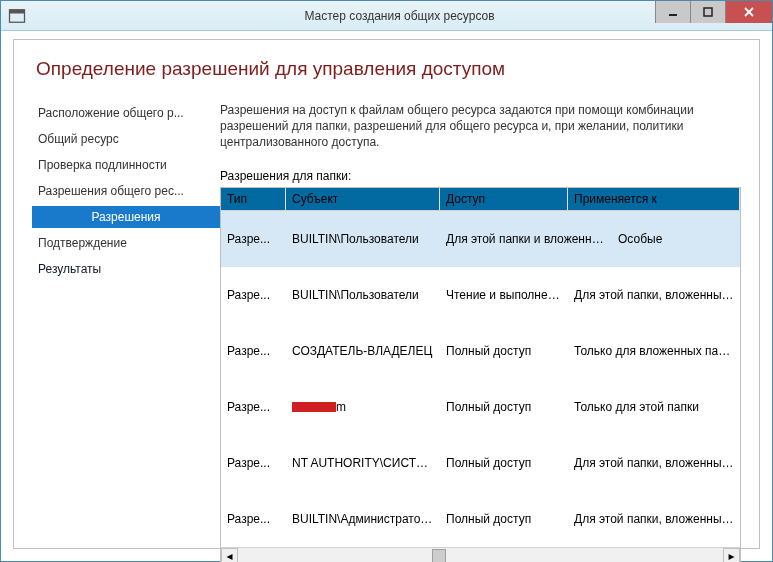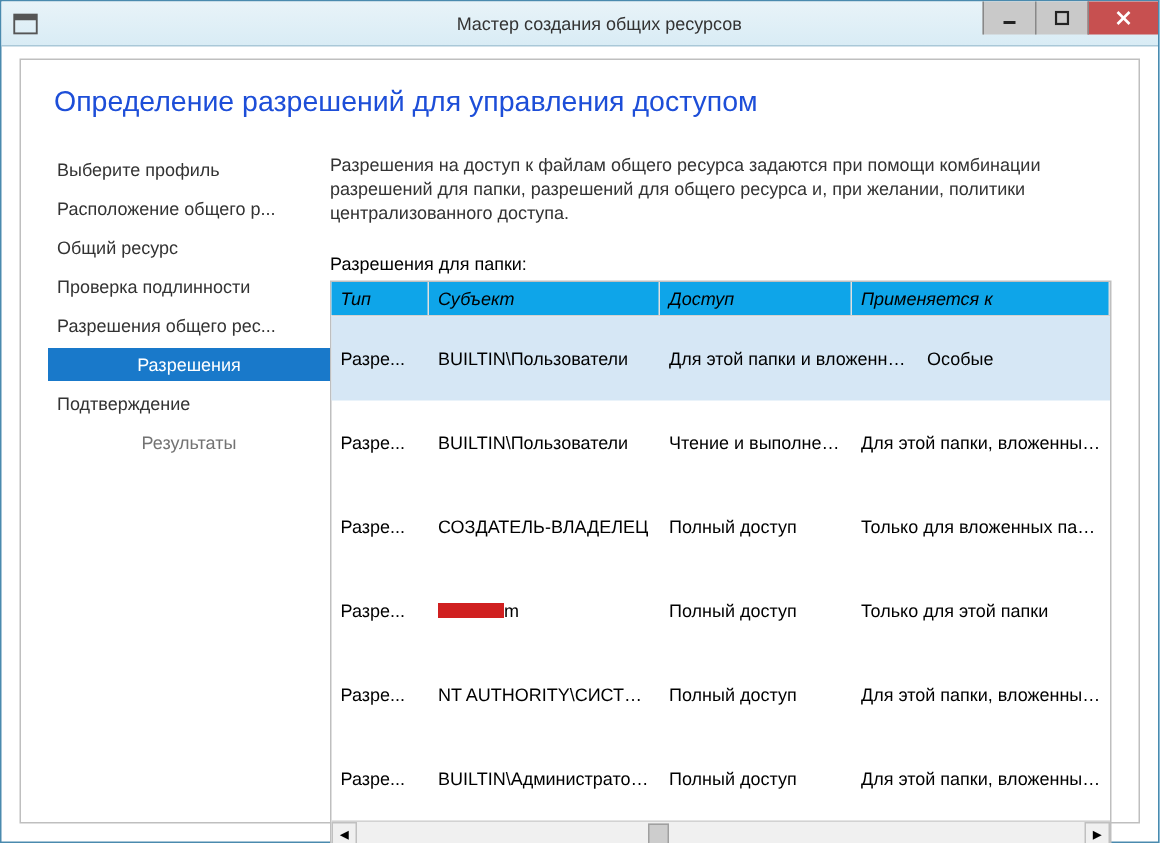--- a/index.html
+++ b/index.html
@@ -6,32 +6,32 @@
   .window{width:773px;height:562px;background:#fff;box-sizing:border-box;position:relative;border:1px solid #4a8aae;}
   .titlebar{height:29px;background:linear-gradient(#e8f3f8,#d9ecf5);display:flex;align-items:center;border-bottom:1px solid #a9c8d8;position:relative;}
   .titlebar .icon{width:20px;height:20px;margin-left:6px;display:flex;align-items:center;justify-content:center;}
   .titlebar .title{flex:1;text-align:center;font-size:12px;color:#333;}
   .winbtns{position:absolute;right:0;top:0;display:flex;height:22px;}
   .winbtn{width:34px;display:flex;align-items:center;justify-content:center;border-left:1px solid #888;background:#c9c9c9;}
   .winbtn.min,.winbtn.max{background:#c9c9c9;}
   .winbtn.close{background:#c75050;color:#fff;width:46px;}
   .winbtn svg{width:10px;height:10px;}
   .inner{position:absolute;left:12px;right:12px;top:38px;bottom:12px;border:1px solid #bfbfbf;background:#fff;box-sizing:border-box;padding:18px 18px 12px 18px;display:flex;flex-direction:column;}
-  .heading{color:#1d4ed8;font-size:19px;font-weight:400;margin:0 0 22px 4px;}
+  .heading{color:#7f1d1d;font-size:19px;font-weight:400;margin:0 0 22px 4px;}
   .body{flex:1;display:flex;gap:0;}
   .nav{width:188px;flex-shrink:0;}
   .nav-item{padding:4px 6px;font-size:12px;color:#333;white-space:nowrap;overflow:hidden;text-overflow:ellipsis;cursor:pointer;margin-bottom:4px;}
   .nav-item.active{background:#1979ca;color:#fff;text-align:center;}
-  .nav-item.disabled{color:#737373;cursor:default;text-align:center;}
+  .nav-item.disabled{color:#0f172a;cursor:default;}
   .content{flex:1;display:flex;flex-direction:column;min-width:0;}
   .desc{color:#333;font-size:12px;line-height:1.35;margin-bottom:18px;}
   .lbl{font-size:12px;margin-bottom:4px;}
   .grid{border:1px solid #bfbfbf;font-size:12px;}
   .grid-head{display:flex;background:#fff;border-bottom:1px solid #d2d2d2;}
-  .gh{padding:4px 6px;border-right:1px solid #e0e0e0;box-sizing:border-box;background:#0ea5e9;font-style:italic;}
+  .gh{padding:4px 6px;border-right:1px solid #e0e0e0;box-sizing:border-box;background:#0369a1;}
   .grid-body{}
   .gr{display:flex;}
   .gr.sel{background:#d6e7f5;}
   .gc{padding:21px 6px;box-sizing:border-box;white-space:nowrap;overflow:hidden;text-overflow:ellipsis;}
   .c1{width:65px;flex-shrink:0;}
   .c2{width:154px;flex-shrink:0;}
   .c3{width:128px;flex-shrink:0;}
   .c4{flex:1;}
   .hscroll{height:17px;border-top:1px solid #d2d2d2;display:flex;align-items:center;background:#f0f0f0;}
   .sarrow{width:17px;height:100%;display:flex;align-items:center;justify-content:center;border:1px solid #c0c0c0;box-sizing:border-box;background:#f0f0f0;}
@@ -77,21 +77,20 @@
         </div>
     </div>
   </div>
 
   <div class="inner">
     <h1 class="heading">Определение разрешений для управления доступом</h1>
 
     <div class="body">
 
       <div class="nav">
-        <div class="nav-item">Выберите профиль</div>
         <div class="nav-item">Расположение общего р...</div>
         <div class="nav-item">Общий ресурс</div>
         <div class="nav-item">Проверка подлинности</div>
         <div class="nav-item">Разрешения общего рес...</div>
         <div class="nav-item active">Разрешения</div>
         <div class="nav-item">Подтверждение</div>
         <div class="nav-item disabled">Результаты</div>
       </div>
 
       <div class="content">

